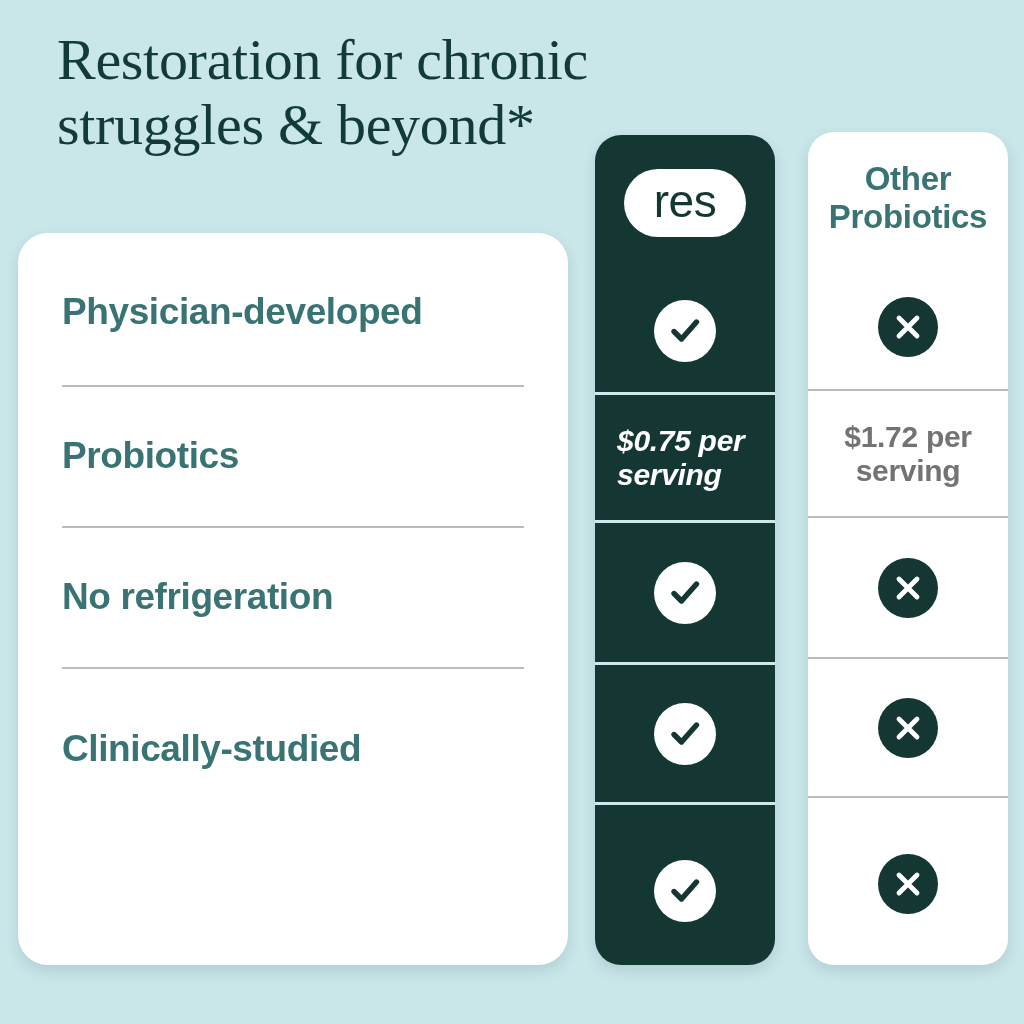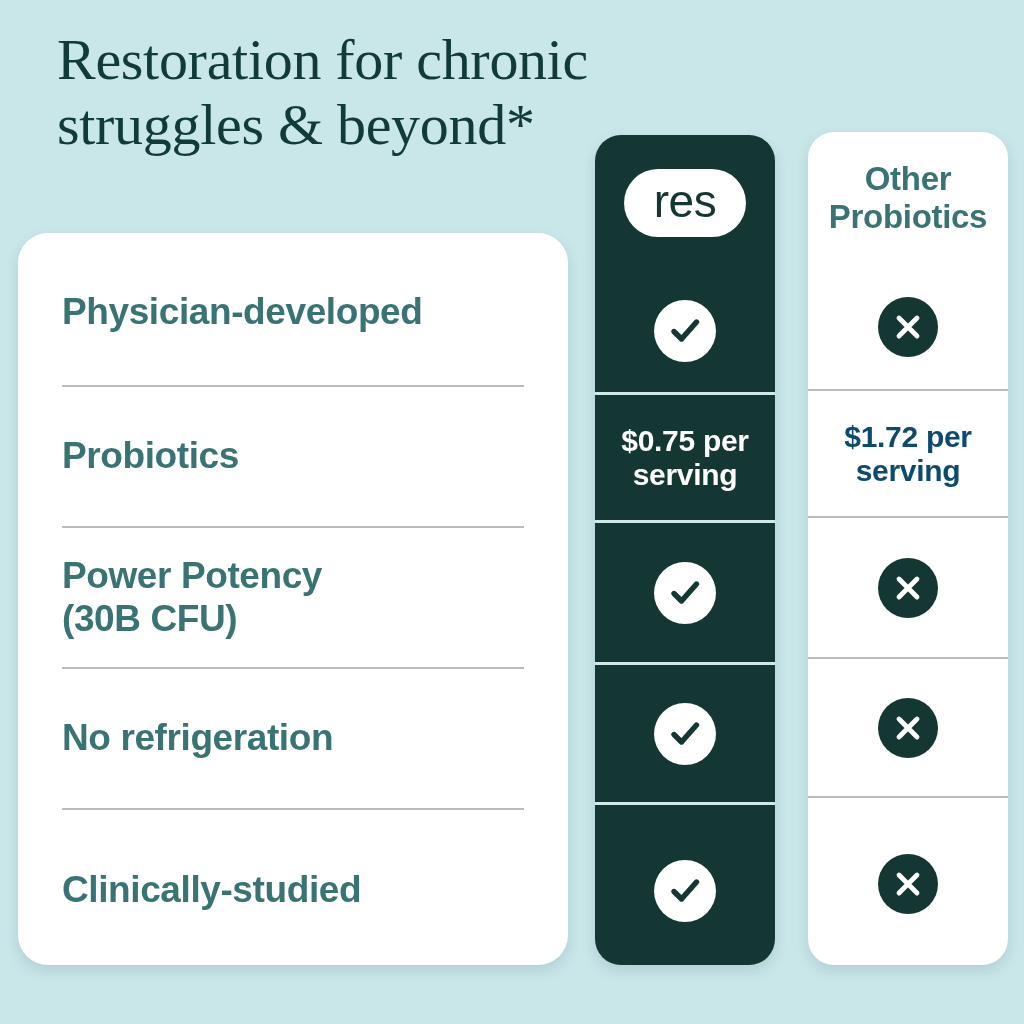--- a/index.html
+++ b/index.html
@@ -137,29 +137,30 @@
     display: flex;
     align-items: center;
     justify-content: center;
   }
 
   
   .price-res {
     font-size: 30px;
     font-weight: bold;
     color: #ffffff;
-    text-align: center;
+    text-align: left;
     line-height: 1.12;
     letter-spacing: -0.3px;
     white-space: pre-line;
+    font-style: italic;
   }
   .price-other {
     font-size: 30px;
     font-weight: bold;
-    color: #0c4a6e;
+    color: #737373;
     text-align: center;
     line-height: 1.12;
     letter-spacing: -0.3px;
     white-space: pre-line;
   }
 
   
   .other-header-wrap {
     height: 132px;
     display: flex;
@@ -183,24 +184,20 @@
 struggles &amp; beyond*</div>
 
 <div class="card features-card">
   <div class="feature-row">
     <div class="feature-label">Physician-developed</div>
   </div>
   <div class="feature-row">
     <div class="feature-label">Probiotics</div>
   </div>
   <div class="feature-row">
-    <div class="feature-label">Power Potency
-(30B CFU)</div>
-  </div>
-  <div class="feature-row">
     <div class="feature-label">No refrigeration</div>
   </div>
   <div class="feature-row">
     <div class="feature-label">Clinically-studied</div>
   </div>
 </div>
 
 <div class="card res-card">
   <div class="res-logo-wrap">
     <div class="res-pill">res</div>

